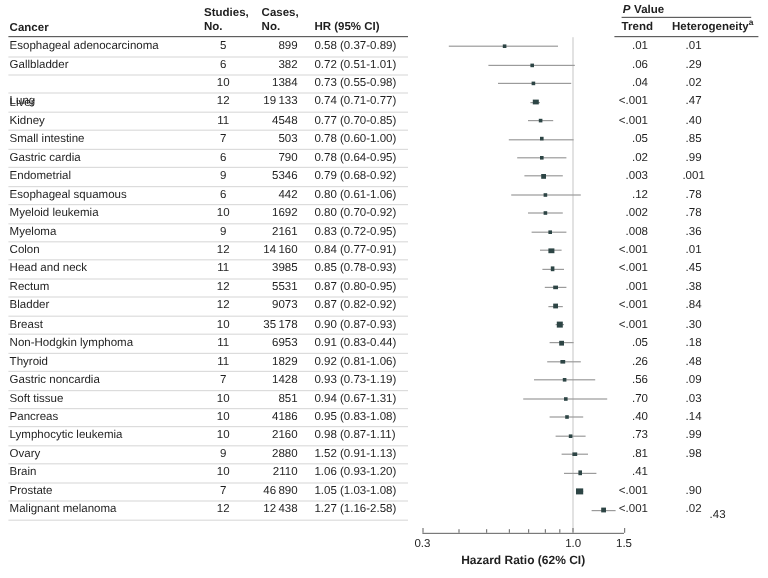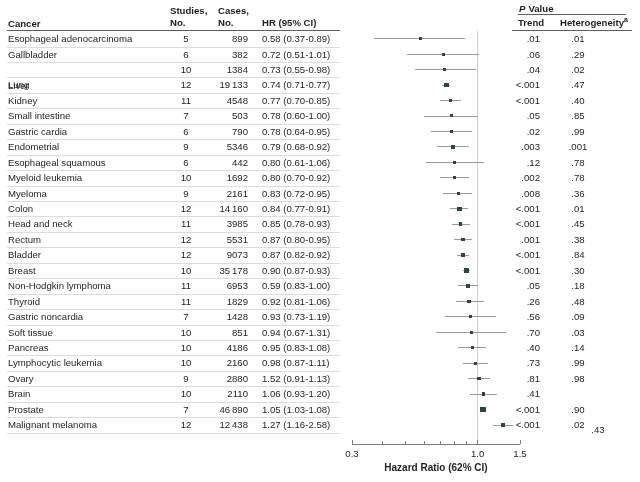--- a/index.html
+++ b/index.html
@@ -189,21 +189,21 @@
       <div class="cell rgt" style="left: 202px; top: 262.8px; width: 46px; line-height: 15.45px;">35 178</div>
       <div class="cell" style="left: 262px; top: 262.8px; width: 80px; line-height: 15.45px;">0.90 (0.87-0.93)</div>
       <div class="cell rgt" style="left: 508px; top: 262.8px; width: 32px; line-height: 15.45px;">&lt;.001</div>
       <div class="cell ctr" style="left: 556px; top: 262.8px; width: 44px; line-height: 15.45px;">.30</div>
       <div style="position: absolute; left: 7px; top: 278.2px; width: 333px; height: 1px; background: rgb(220, 220, 220);"></div>
       <div style="position: absolute; left: 463.1px; top: 270px; width: 7px; height: 1px; background: rgb(155, 155, 155);"></div>
       <div style="position: absolute; left: 464.1px; top: 267.9px; width: 5.2px; height: 5.2px; background: rgb(45, 69, 69);"></div>
       <div class="cell" style="left: 8px; top: 278.2px; width: 155px; line-height: 15.45px;">Non-Hodgkin lymphoma</div>
       <div class="cell ctr" style="left: 168px; top: 278.2px; width: 36px; line-height: 15.45px;">11</div>
       <div class="cell rgt" style="left: 202px; top: 278.2px; width: 46px; line-height: 15.45px;">6953</div>
-      <div class="cell" style="left: 262px; top: 278.2px; width: 80px; line-height: 15.45px;">0.59 (0.83-1.00)</div>
+      <div class="cell" style="left: 262px; top: 278.2px; width: 80px; line-height: 15.45px;">0.91 (0.83-0.44)</div>
       <div class="cell rgt" style="left: 508px; top: 278.2px; width: 32px; line-height: 15.45px;">.05</div>
       <div class="cell ctr" style="left: 556px; top: 278.2px; width: 44px; line-height: 15.45px;">.18</div>
       <div style="position: absolute; left: 7px; top: 293.6px; width: 333px; height: 1px; background: rgb(220, 220, 220);"></div>
       <div style="position: absolute; left: 458.2px; top: 285.4px; width: 19.4px; height: 1px; background: rgb(155, 155, 155);"></div>
       <div style="position: absolute; left: 465.9px; top: 284px; width: 3.9px; height: 3.9px; background: rgb(45, 69, 69);"></div>
       <div class="cell" style="left: 8px; top: 293.6px; width: 155px; line-height: 15.45px;">Thyroid</div>
       <div class="cell ctr" style="left: 168px; top: 293.6px; width: 36px; line-height: 15.45px;">11</div>
       <div class="cell rgt" style="left: 202px; top: 293.6px; width: 46px; line-height: 15.45px;">1829</div>
       <div class="cell" style="left: 262px; top: 293.6px; width: 80px; line-height: 15.45px;">0.92 (0.81-1.06)</div>
       <div class="cell rgt" style="left: 508px; top: 293.6px; width: 32px; line-height: 15.45px;">.26</div>

